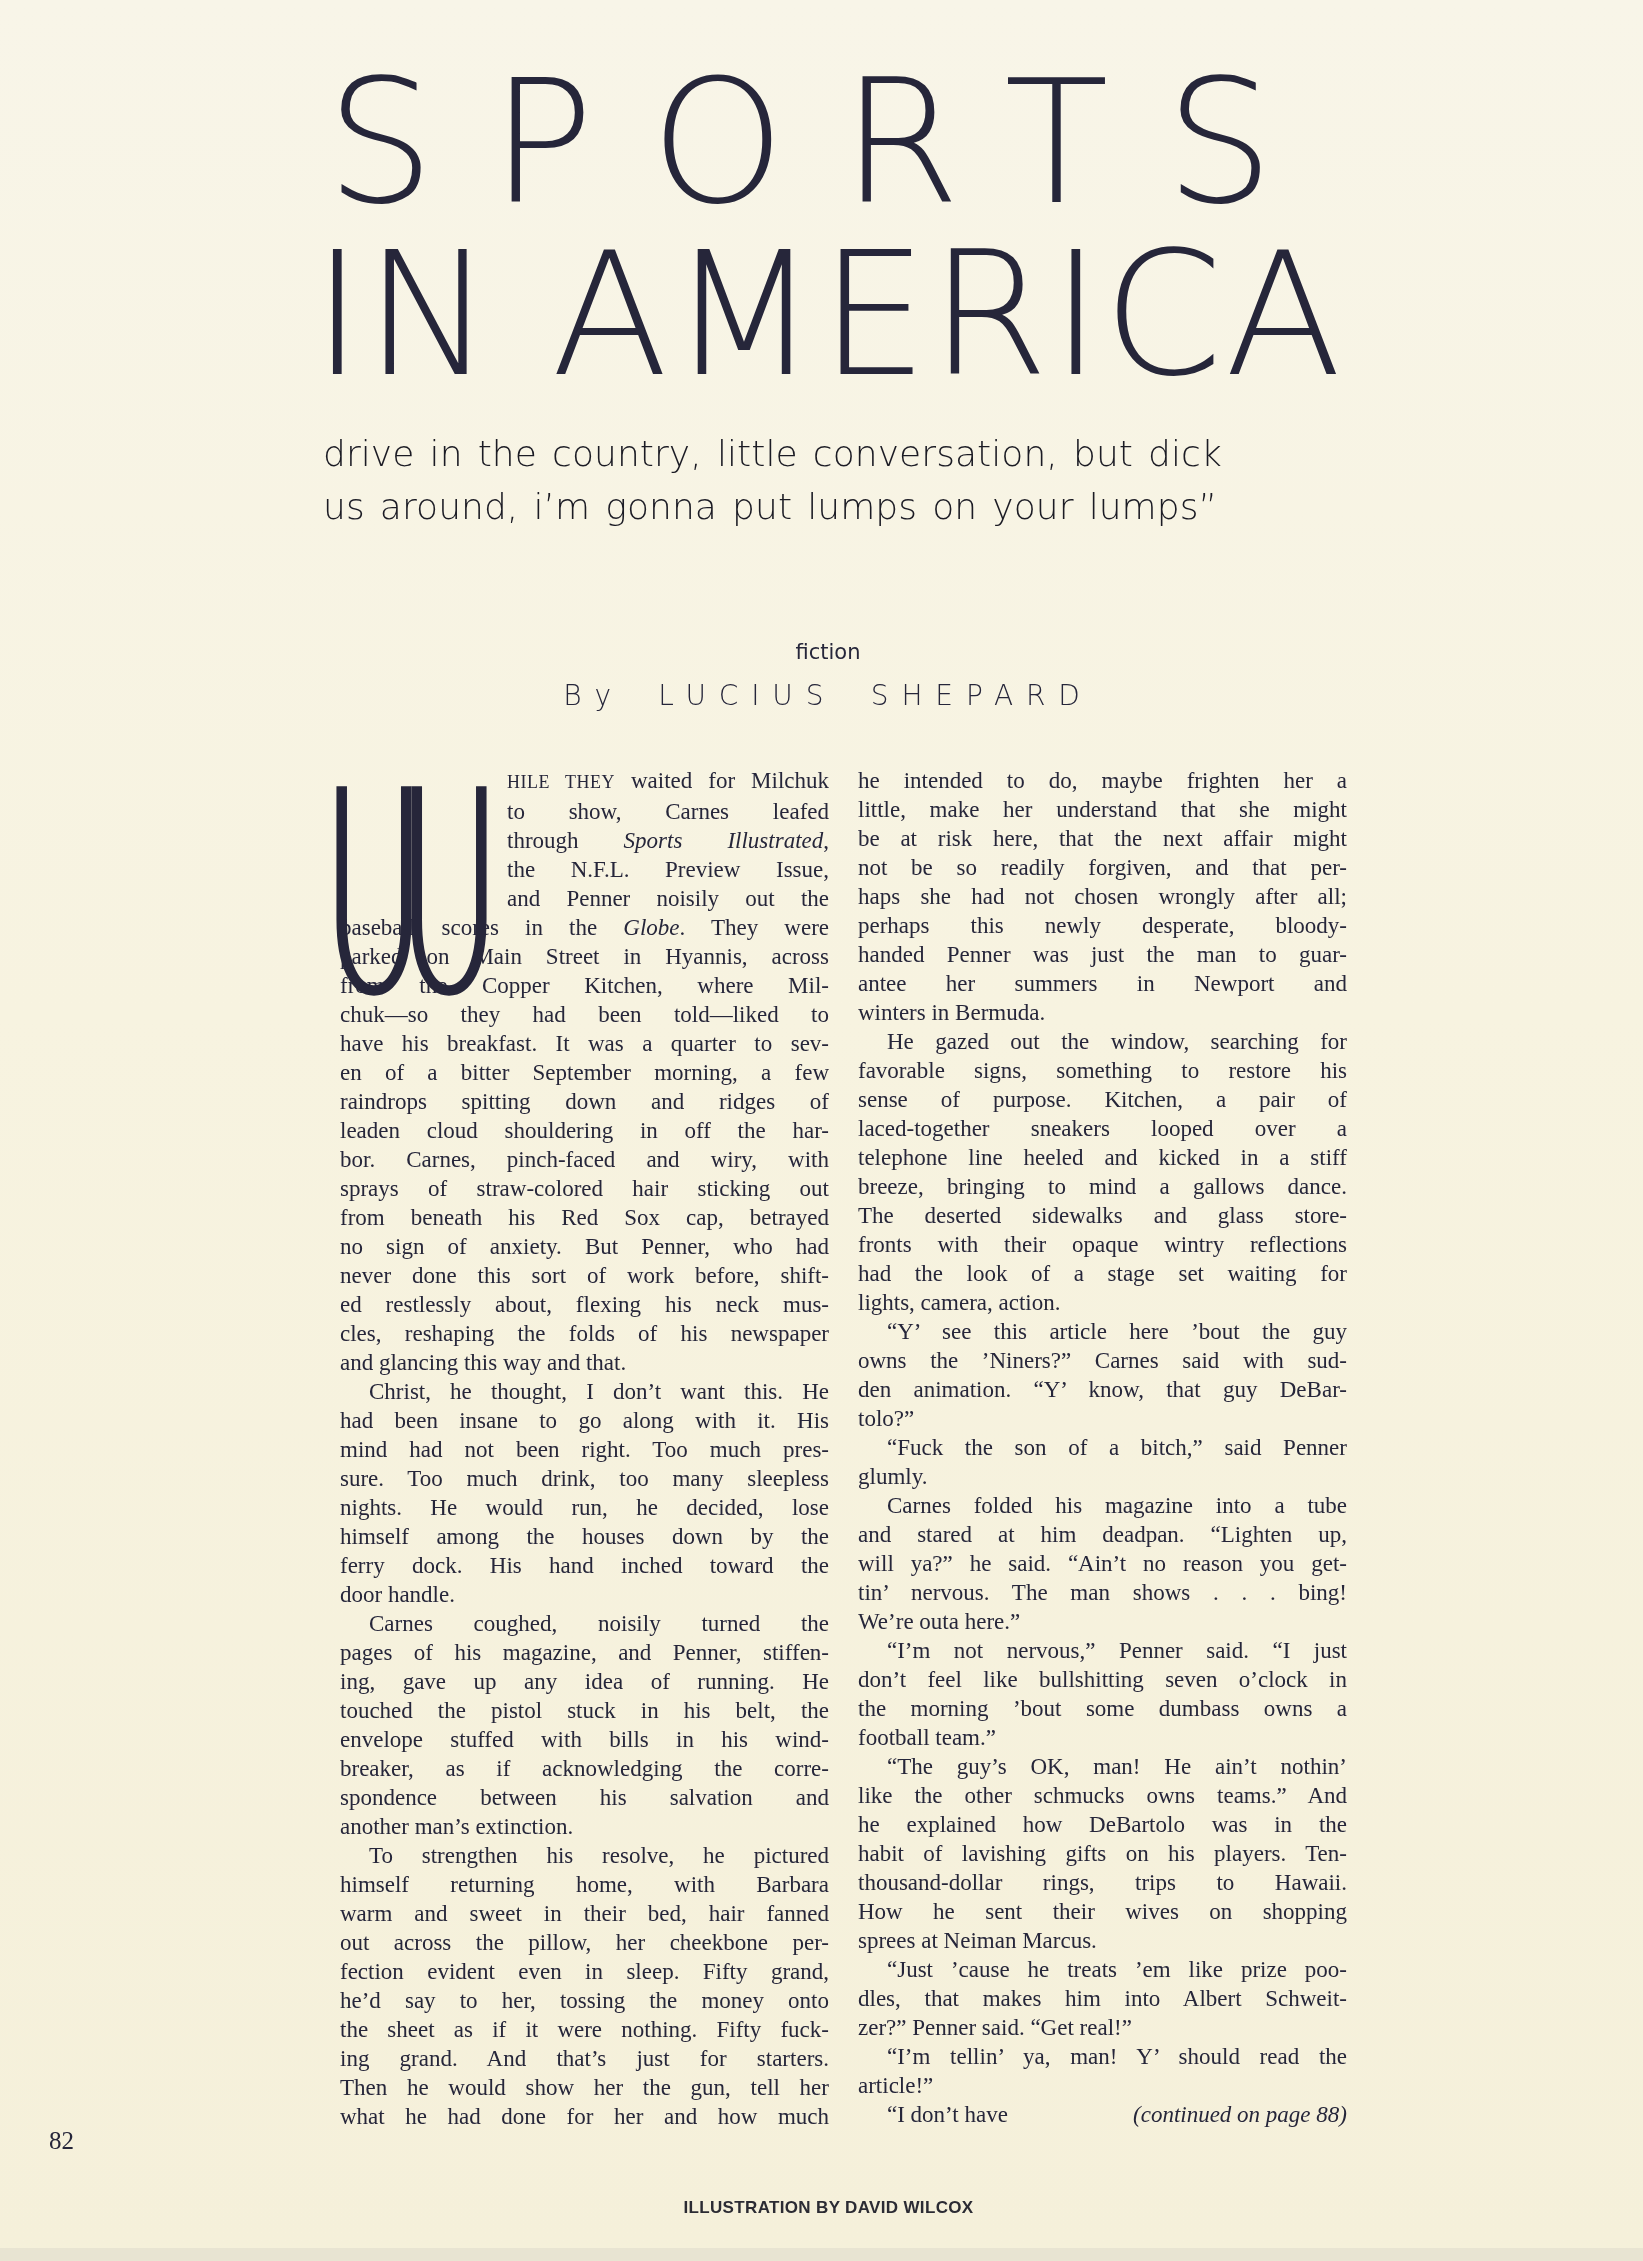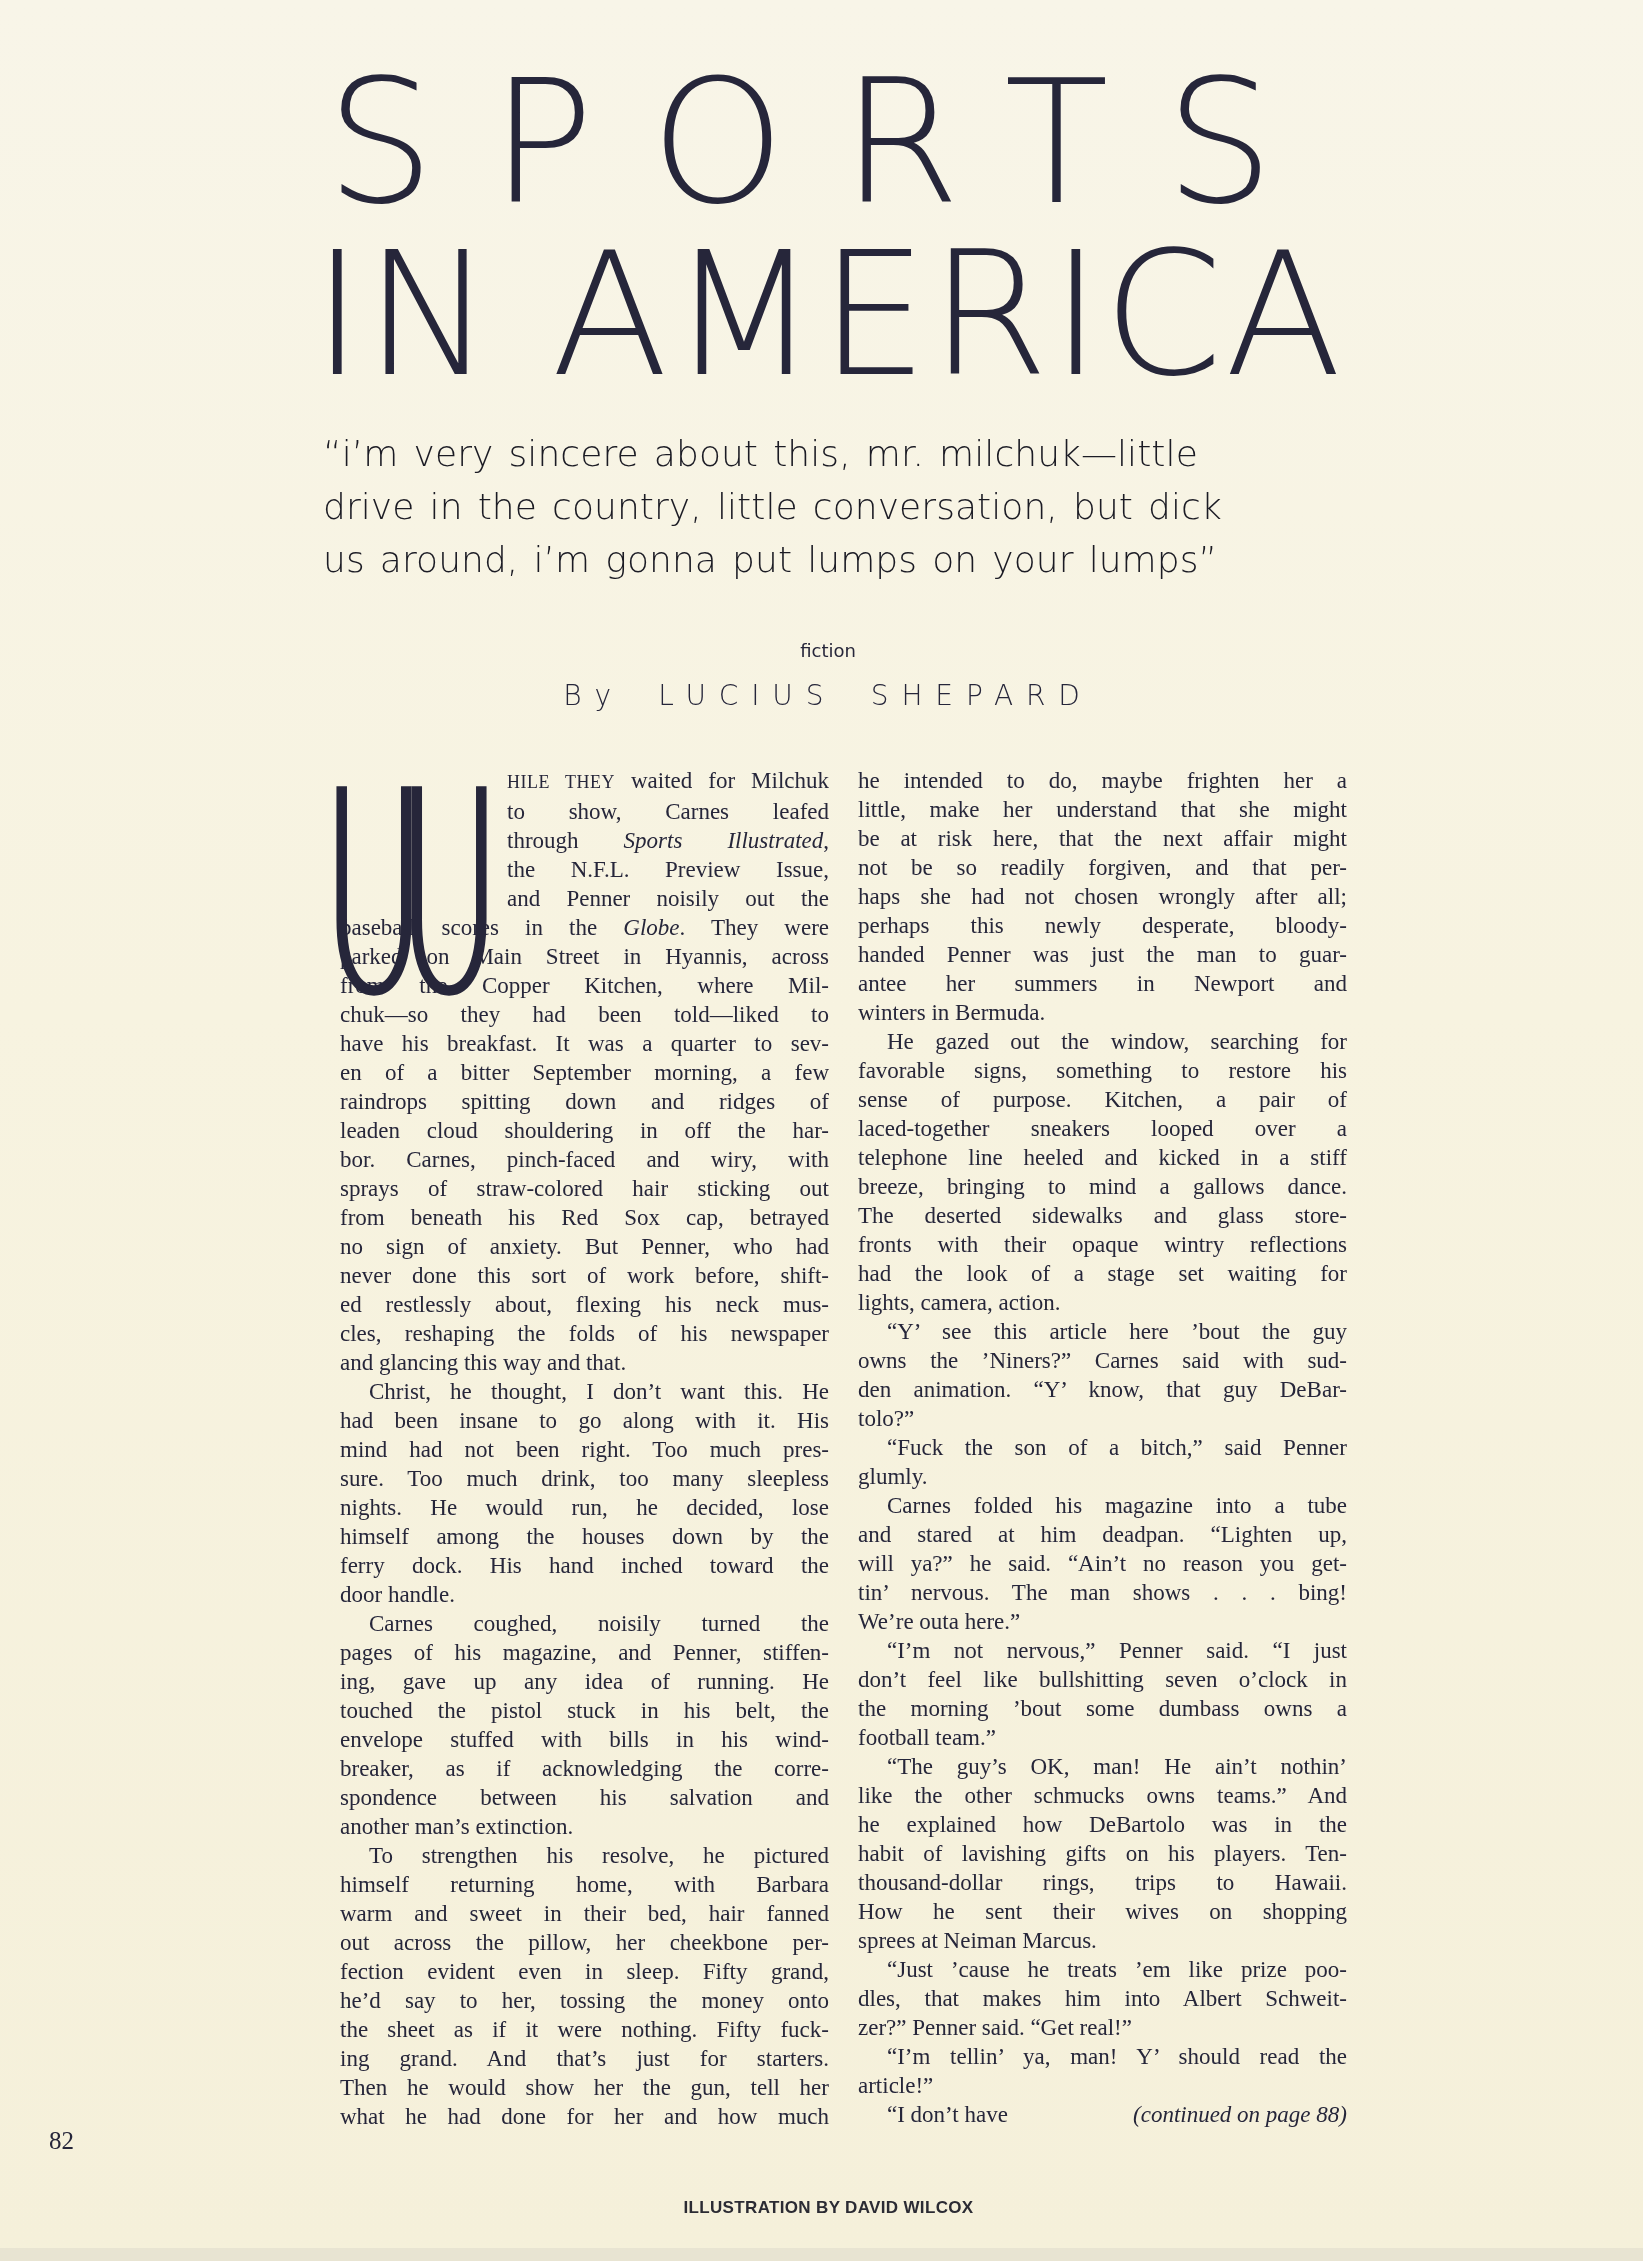--- a/index.html
+++ b/index.html
@@ -36,21 +36,21 @@
     font-weight:300;
     font-size:36px;line-height:53px;
     letter-spacing:0.002em;word-spacing:0.10em;
     color:var(--quote-ink);
   }
   
   .kicker{
     position:absolute;left:210px;top:640px;width:1236px;
     text-align:center;
     font-family:"DejaVu Sans",sans-serif;font-weight:400;
-    font-size:18px;color:var(--ink);
+    font-size:21px;color:var(--ink);
   }
   .byline{
     position:absolute;left:210px;top:679px;width:1236px;
     text-align:center;
     font-family:"DejaVu Sans",sans-serif;font-weight:200;
     font-size:28px;line-height:1.2;
     letter-spacing:0.46em;margin-right:-0.46em;word-spacing:0.45em;
     color:var(--ink);white-space:nowrap;
   }
   
@@ -89,21 +89,20 @@
 </style>
 </head>
 <body>
 
 <div class="page">
 
   <div class="title-line title-1">SPORTS</div>
   <div class="title-line title-2">IN AMERICA</div>
 
   <div class="pull-quote">
-    <div>“i’m very sincere about this, mr. milchuk—little</div>
     <div>drive in the country, little conversation, but dick</div>
     <div>us around, i’m gonna put lumps on your lumps”</div>
   </div>
 
   <div class="kicker">fiction</div>
   <div class="byline">By LUCIUS SHEPARD</div>
 
   <div class="column col-left">
     <svg class="dropcap" viewBox="0 0 221 300" aria-hidden="true">
       <g fill="none" stroke="#26263a" stroke-width="15">

